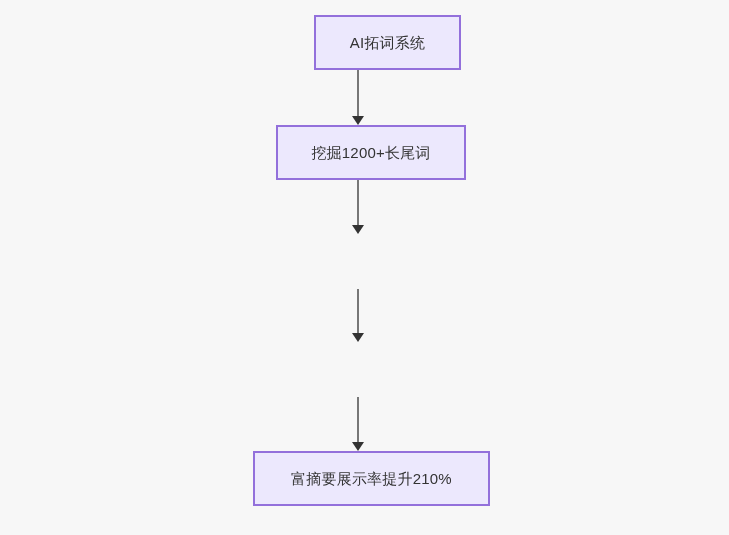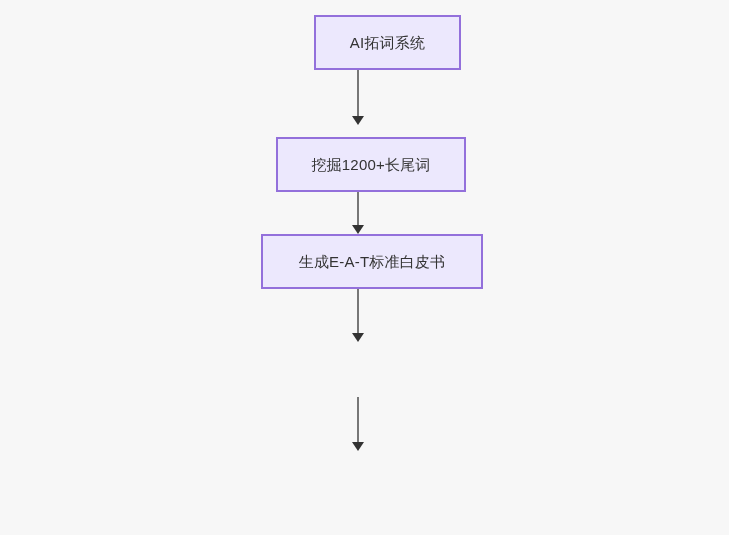--- a/index.html
+++ b/index.html
@@ -67,15 +67,15 @@
     </div>
     <div class="flow-connector" style="left: 343px; top: 289px; height: 53px;">
       <div class="connector-line"></div>
       <div class="connector-arrowhead"></div>
     </div>
     <div class="flow-connector" style="left: 343px; top: 397px; height: 54px;">
       <div class="connector-line"></div>
       <div class="connector-arrowhead"></div>
     </div>
     <div class="flow-node" style="left: 298px; top: 15px; width: 147px; height: 55px; margin-left: 16px;">AI拓词系统</div>
-    <div class="flow-node" style="left: 276px; top: 125px; width: 190px; height: 55px; margin-top: 12px;">挖掘1200+长尾词</div>
-    <div class="flow-node" style="left: 261px; top: 234px; width: 222px; height: 55px;">生成E-A-T标准白皮书</div>
+    <div class="flow-node" style="left: 276px; top: 125px; width: 190px; height: 55px;">挖掘1200+长尾词</div>
+    <div class="flow-node" style="left: 253px; top: 451px; width: 237px; height: 55px;">富摘要展示率提升210%</div>
   </div>
 
 </body></html>

